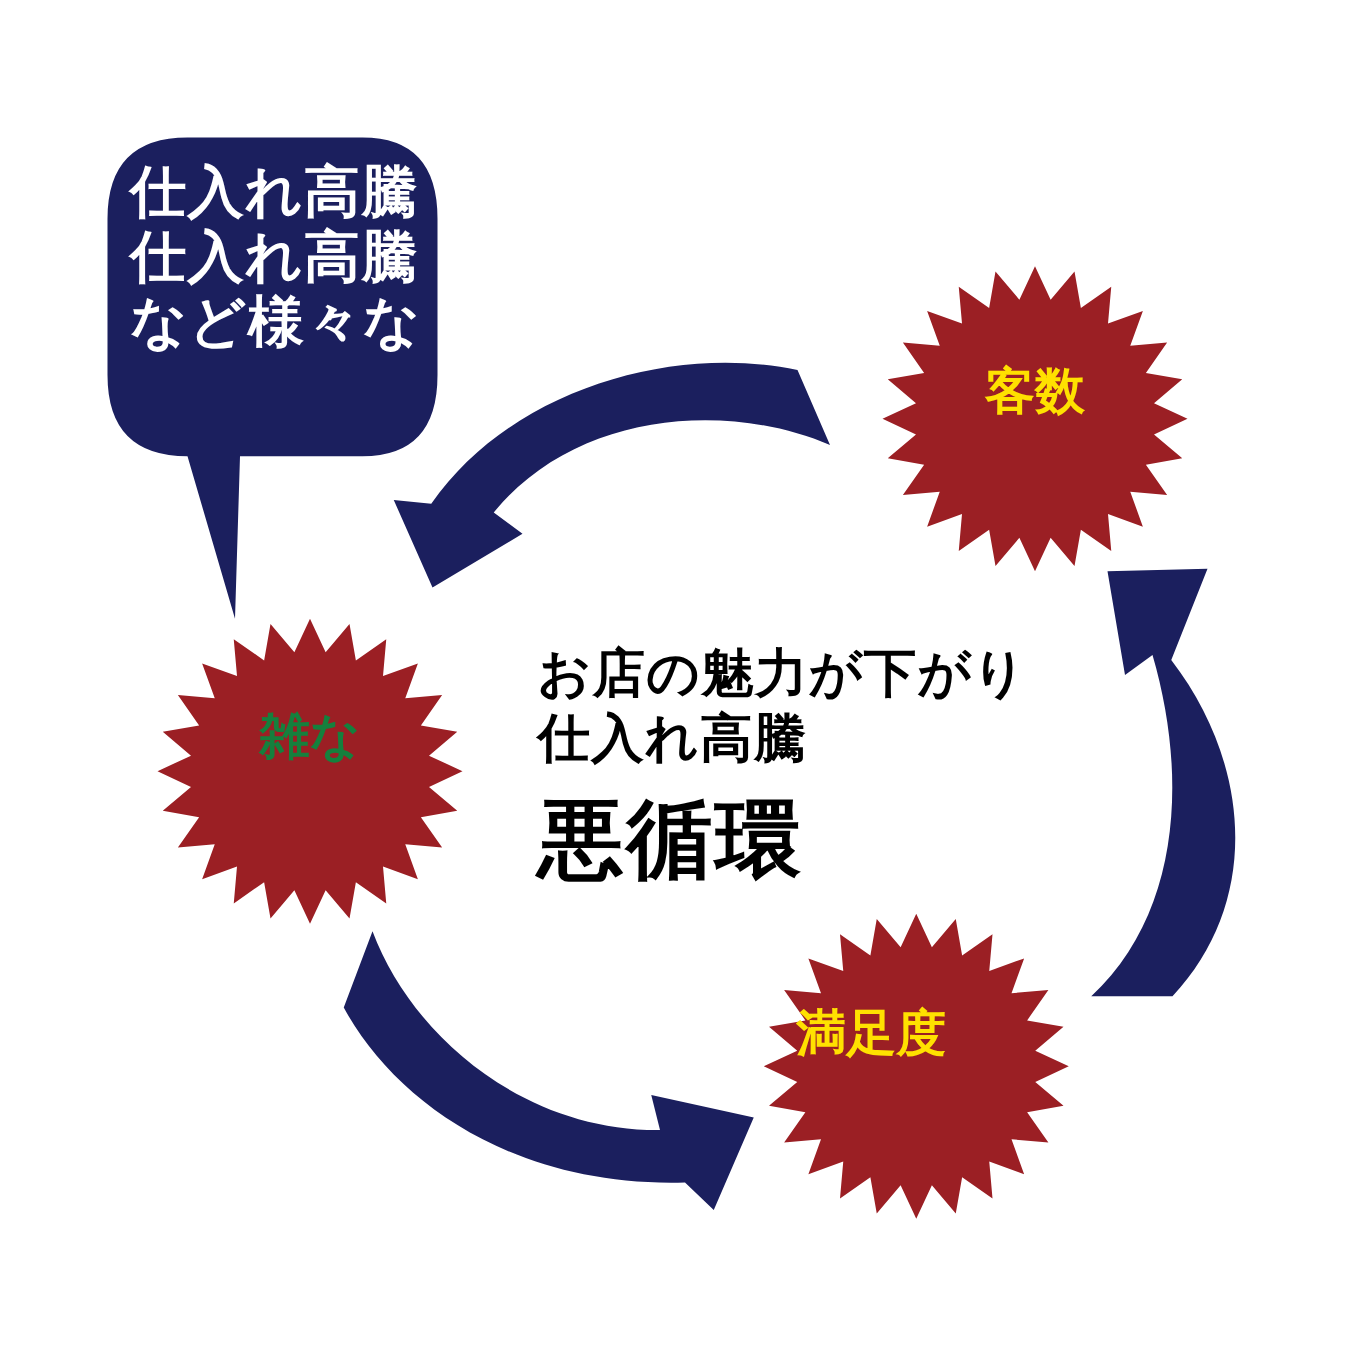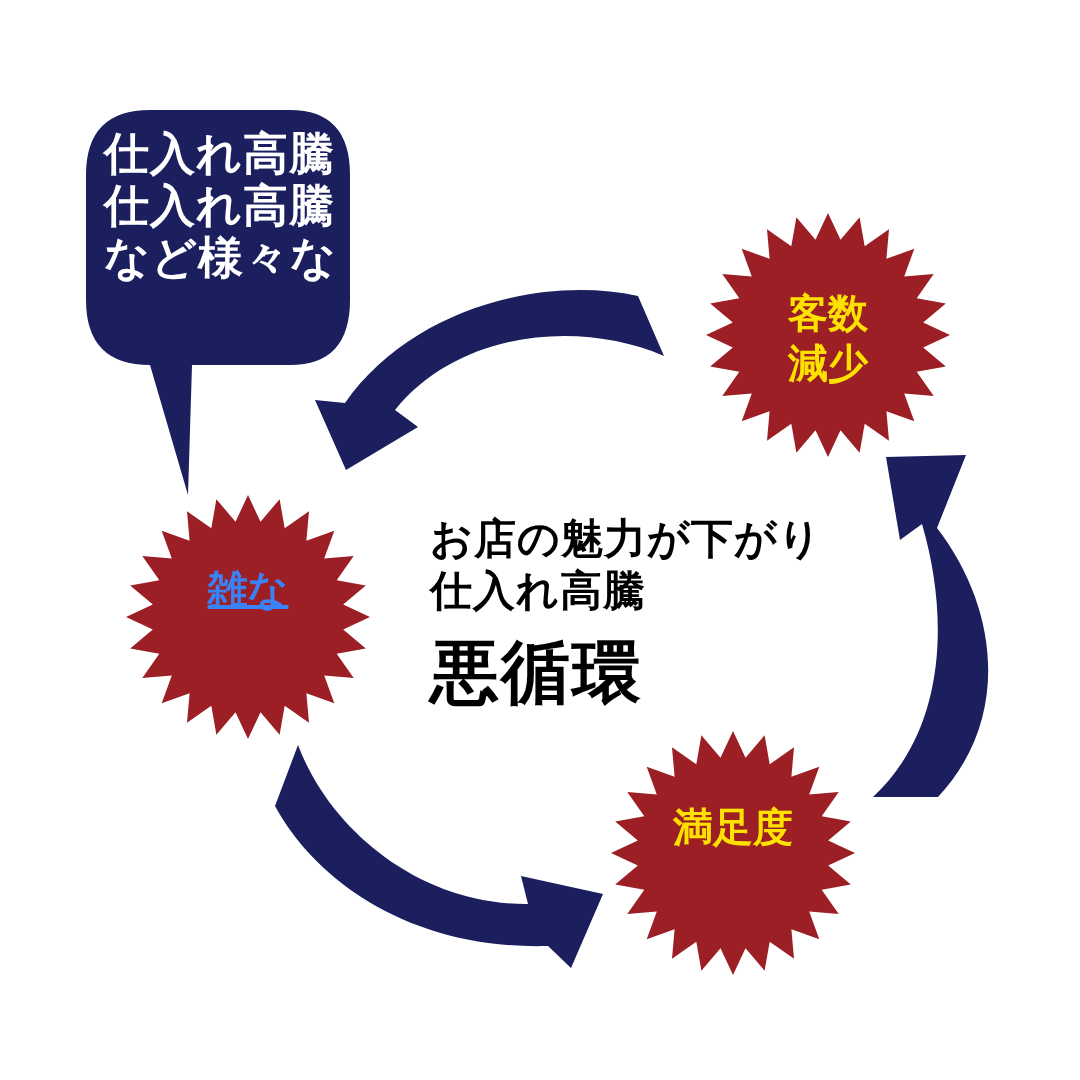--- a/index.html
+++ b/index.html
@@ -39,28 +39,27 @@
   <polygon id="burst-1" class="burst-fill" fill="#9b1f24" points="733.0,731.0 745.5,757.8 764.6,735.2 769.7,764.3 794.0,747.3 791.4,776.8 819.3,766.7 809.2,794.6 838.7,792.0 821.7,816.3 850.8,821.4 828.2,840.5 855.0,853.0 828.2,865.5 850.8,884.6 821.7,889.7 838.7,914.0 809.2,911.4 819.3,939.3 791.4,929.2 794.0,958.7 769.7,941.7 764.6,970.8 745.5,948.2 733.0,975.0 720.5,948.2 701.4,970.8 696.3,941.7 672.0,958.7 674.6,929.2 646.7,939.3 656.8,911.4 627.3,914.0 644.3,889.7 615.2,884.6 637.8,865.5 611.0,853.0 637.8,840.5 615.2,821.4 644.3,816.3 627.3,792.0 656.8,794.6 646.7,766.7 674.6,776.8 672.0,747.3 696.3,764.3 701.4,735.2 720.5,757.8"></polygon>
   <polygon id="burst-2" class="burst-fill" fill="#9b1f24" points="828.0,213.0 840.5,239.8 859.6,217.2 864.7,246.3 889.0,229.3 886.4,258.8 914.3,248.7 904.2,276.6 933.7,274.0 916.7,298.3 945.8,303.4 923.2,322.5 950.0,335.0 923.2,347.5 945.8,366.6 916.7,371.7 933.7,396.0 904.2,393.4 914.3,421.3 886.4,411.2 889.0,440.7 864.7,423.7 859.6,452.8 840.5,430.2 828.0,457.0 815.5,430.2 796.4,452.8 791.3,423.7 767.0,440.7 769.6,411.2 741.7,421.3 751.8,393.4 722.3,396.0 739.3,371.7 710.2,366.6 732.8,347.5 706.0,335.0 732.8,322.5 710.2,303.4 739.3,298.3 722.3,274.0 751.8,276.6 741.7,248.7 769.6,258.8 767.0,229.3 791.3,246.3 796.4,217.2 815.5,239.8"></polygon>
 </svg>
 
 <div class="bubble-text" style="color: rgb(255, 255, 255);">
   <div>仕入れ高騰</div>
   <div>仕入れ高騰</div>
   <div>など様々な</div>
 </div>
 
-<div class="burst-label" id="label-0" style="left: 168px; top: 564px; width: 160px; color: #3b82f6; text-decoration: underline;">
+<div class="burst-label" id="label-0" style="left: 168px; top: 564px; width: 160px; color: #15803d;">
   <div>雑な</div>
 </div>
-<div class="burst-label" id="label-1" style="left: 648px; top: 802px; width: 170px; color: rgb(255, 225, 0);">
+<div class="burst-label" id="label-1" style="left: 612px; top: 802px; width: 170px; color: rgb(255, 225, 0);">
   <div>満足度</div>
 </div>
 <div class="burst-label" id="label-2" style="left: 748px; top: 288px; width: 160px; color: rgb(255, 225, 0);">
   <div>客数</div>
-  <div>減少</div>
 </div>
 
 <div class="center-text" style="color: rgb(0, 0, 0); margin-top: 18px;">
   <div class="center-line">お店の魅力が下がり</div>
   <div class="center-line">仕入れ高騰</div>
   <div class="center-title">悪循環</div>
 </div>
 
 </body></html>

